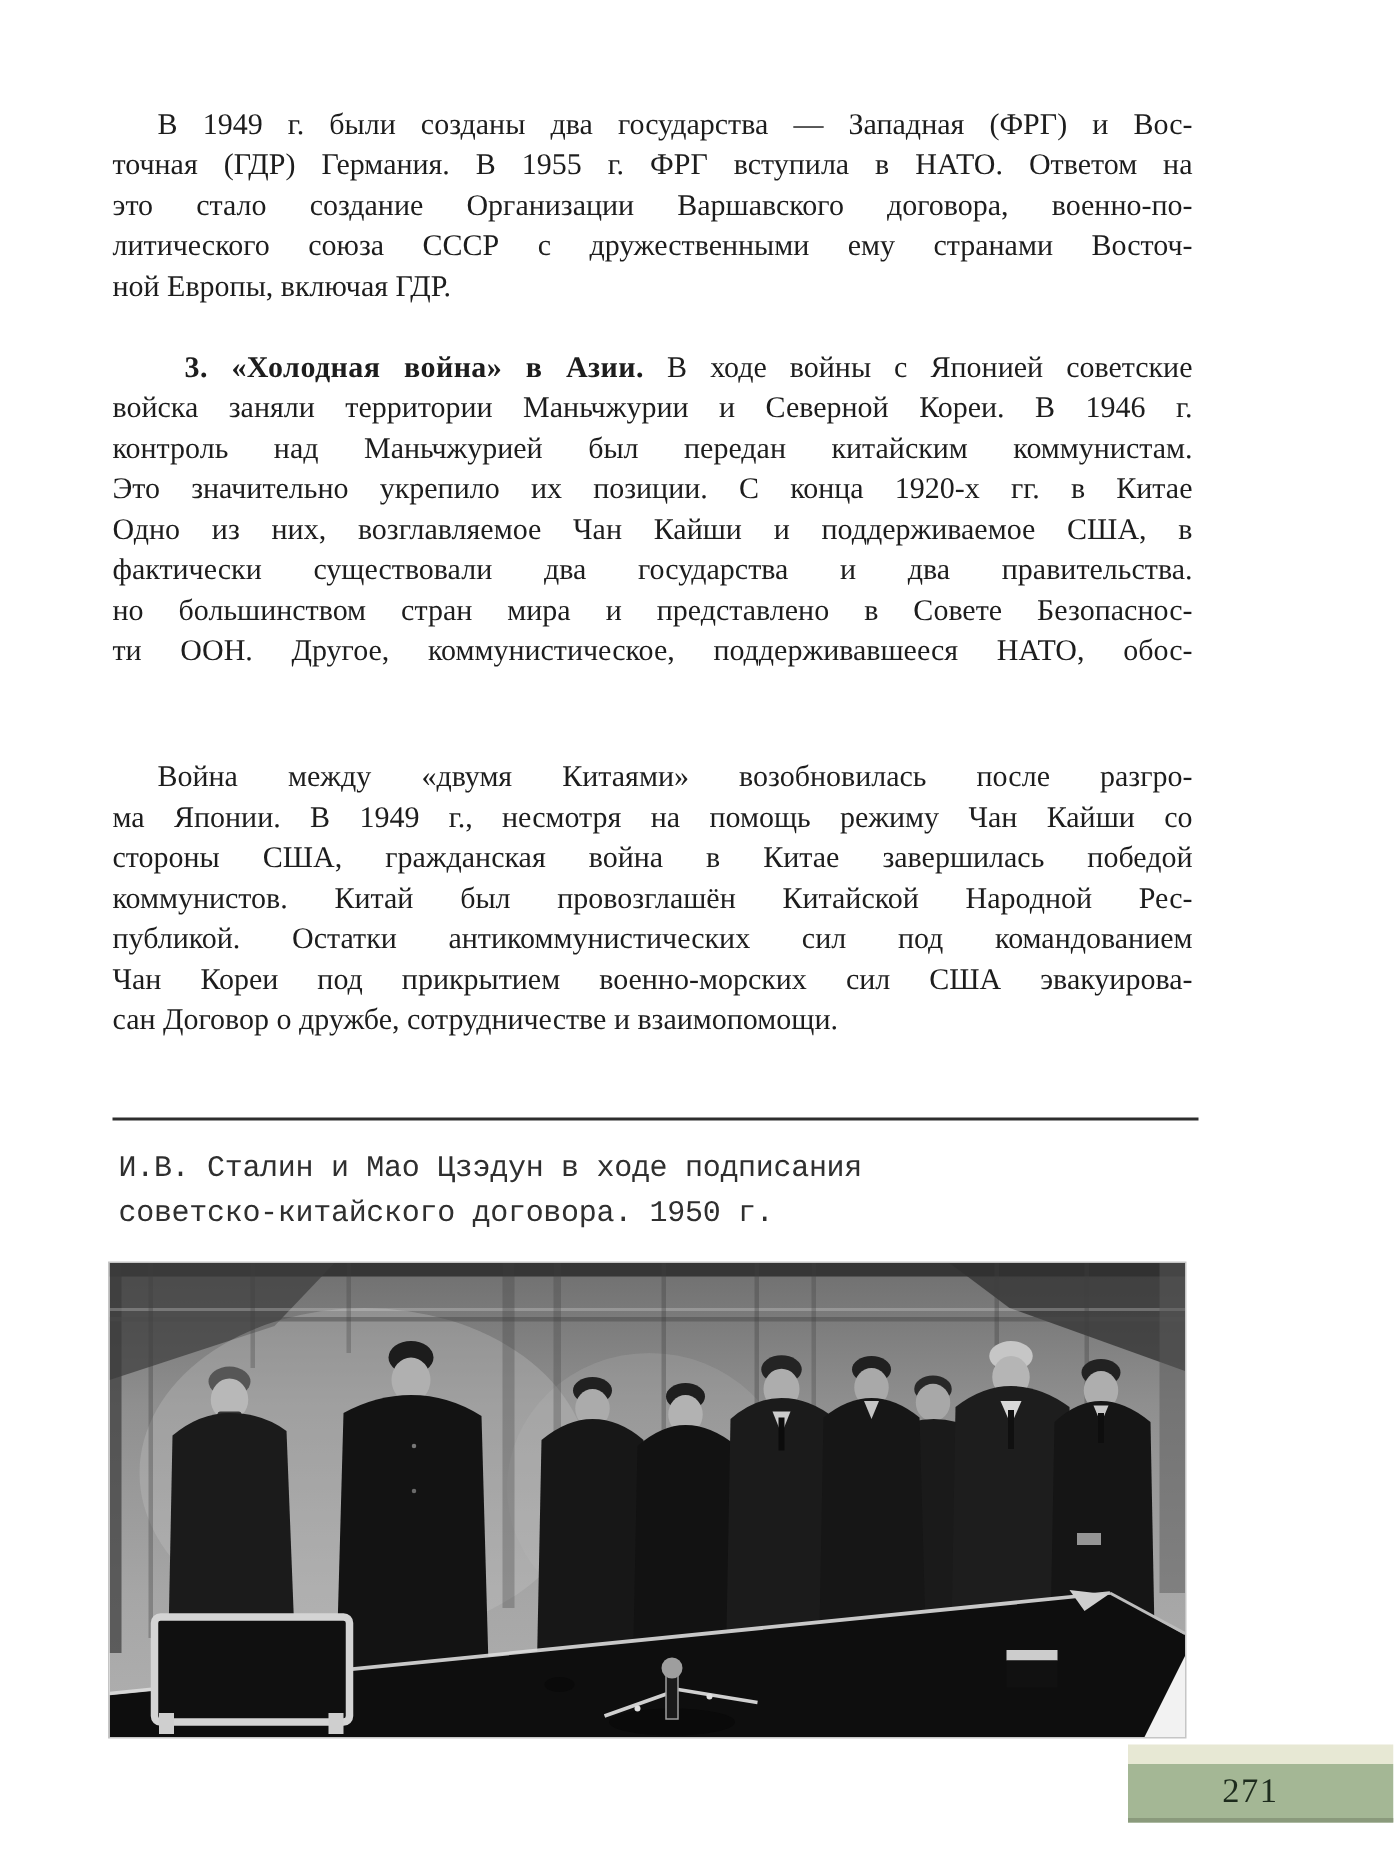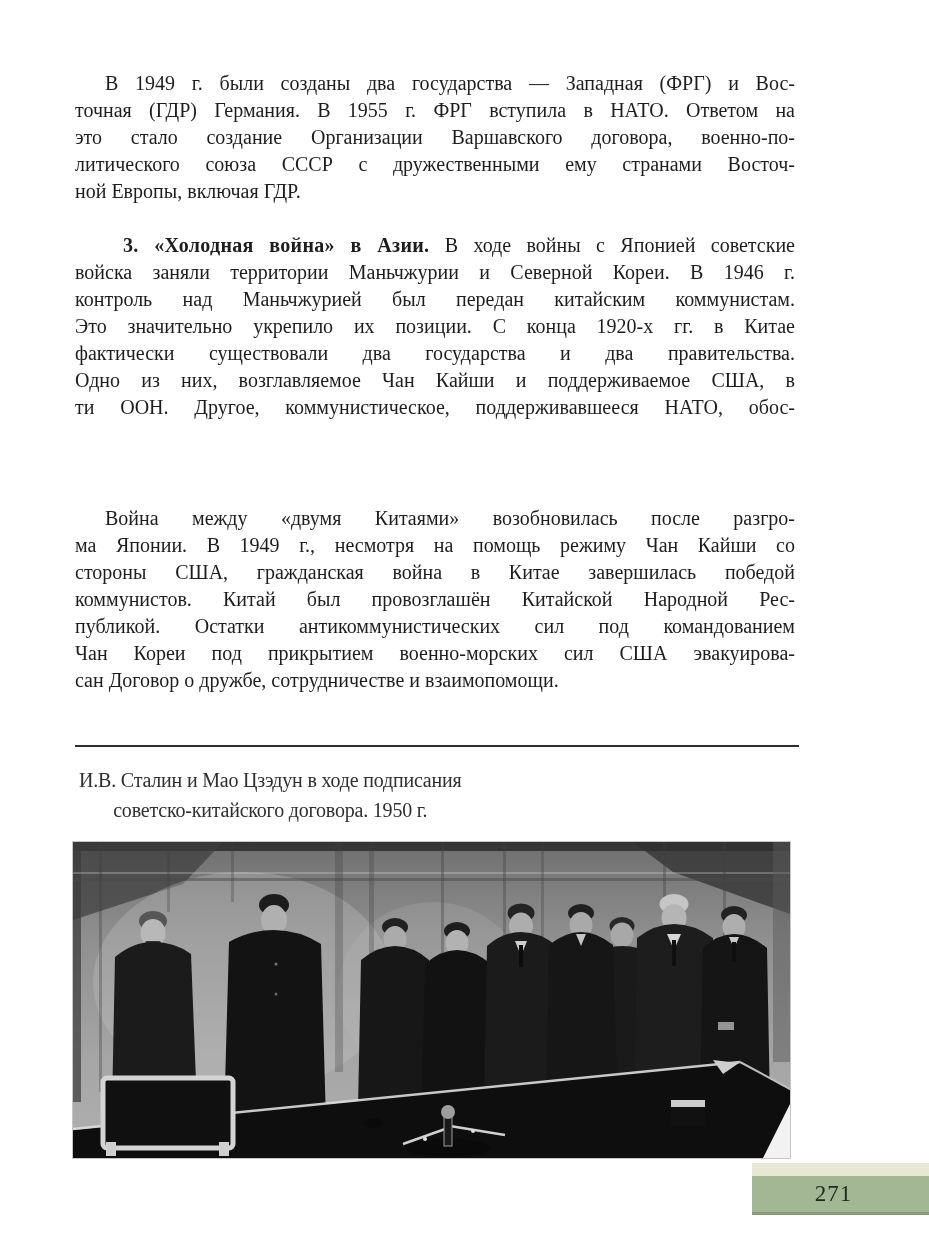--- a/index.html
+++ b/index.html
@@ -12,22 +12,22 @@
   .abs{position:absolute;}
   .para{left:75px;width:720px;font-size:20px;}
   .line{line-height:27px;height:27px;text-align:justify;text-align-last:justify;white-space:nowrap;}
   .line.last{text-align-last:left;}
   .line.indent{text-indent:30px;}
   .line span{white-space:normal;}
   span.n{font-style:normal;}
   span.b{font-weight:bold;letter-spacing:.3px;margin-left:48px;}
   span.i{}
   #rule{left:75px;top:745px;width:724px;height:2px;background:var(--rule);}
-  #caption{left:79px;top:765px;font-family:Liberation Serif, serif;font-size:20px;
-           color:var(--caption-text);letter-spacing:-.2px;text-align:center;}
+  #caption{left:79px;top:765px;font-family:Liberation Mono, monospace;font-size:20px;
+           color:var(--caption-text);letter-spacing:-.2px;}
   .cap-line{line-height:30px;}
   #photo{left:73px;top:842px;width:717px;height:316px;outline:1px solid #c6c6c6;}
   #photo svg{display:block;}
   #pagebox{left:752px;top:1163px;width:177px;height:55px;}
   #pagebox .strip{height:13px;background:var(--pagebox-cream);}
   #pagebox .green{height:39px;background:var(--pagebox-green);border-bottom:3px solid var(--pagebox-border);
                   display:flex;align-items:center;justify-content:center;padding-right:14px;box-sizing:border-box;}
   #pagebox .num{font-family:"Liberation Serif",serif;font-size:23px;color:var(--pagebox-text);letter-spacing:1px;}
 </style>
 </head>
@@ -38,22 +38,23 @@
     <div class="line"><span class="n">точная (ГДР) Германия. В 1955 г. ФРГ вступила в НАТО. Ответом на</span></div>
     <div class="line"><span class="n">это стало создание </span><span class="i">Организации Варшавского договора</span><span class="n">, военно-по-</span></div>
     <div class="line"><span class="n">литического союза СССР с дружественными ему странами Восточ-</span></div>
     <div class="line last"><span class="n">ной Европы, включая ГДР.</span></div>
   </div>
 <div class="abs para" id="para2" style="top:232px">
     <div class="line"><span class="b">3. «Холодная война» в Азии.</span><span class="n"> В ходе войны с Японией советские</span></div>
     <div class="line"><span class="n">войска заняли территории Маньчжурии и Северной Кореи. В 1946 г.</span></div>
     <div class="line"><span class="n">контроль над Маньчжурией был передан китайским коммунистам.</span></div>
     <div class="line"><span class="n">Это значительно укрепило их позиции. С конца 1920-х гг. в Китае</span></div>
+    <div class="line"><span class="n">Одно из них, возглавляемое Чан Кайши и поддерживаемое США, в</span></div>
     <div class="line"><span class="n">фактически существовали два государства и два правительства.</span></div>
-    <div class="line"><span class="n">Одно из них, возглавляемое Чан Кайши и поддерживаемое США, в</span></div>
+    <div class="line"><span class="n">но большинством стран мира и представлено в Совете Безопаснос-</span></div>
     <div class="line"><span class="n">ти ООН. Другое, коммунистическое, поддерживавшееся НАТО, обос-</span></div>
   </div>
 <div class="abs para" id="para3" style="top:505px">
     <div class="line indent"><span class="n">Война между «двумя Китаями» возобновилась после разгро-</span></div>
     <div class="line"><span class="n">ма Японии. В 1949 г., несмотря на помощь режиму Чан Кайши со</span></div>
     <div class="line"><span class="n">стороны США, гражданская война в Китае завершилась победой</span></div>
     <div class="line"><span class="n">коммунистов. Китай был провозглашён </span><span class="i">Китайской Народной Рес-</span></div>
     <div class="line"><span class="i">публикой.</span><span class="n"> Остатки антикоммунистических сил под командованием</span></div>
     <div class="line"><span class="n">Чан Кореи под прикрытием военно-морских сил США эвакуирова-</span></div>
     <div class="line last"><span class="n">сан </span><span class="i">Договор о дружбе, сотрудничестве и взаимопомощи.</span></div>

